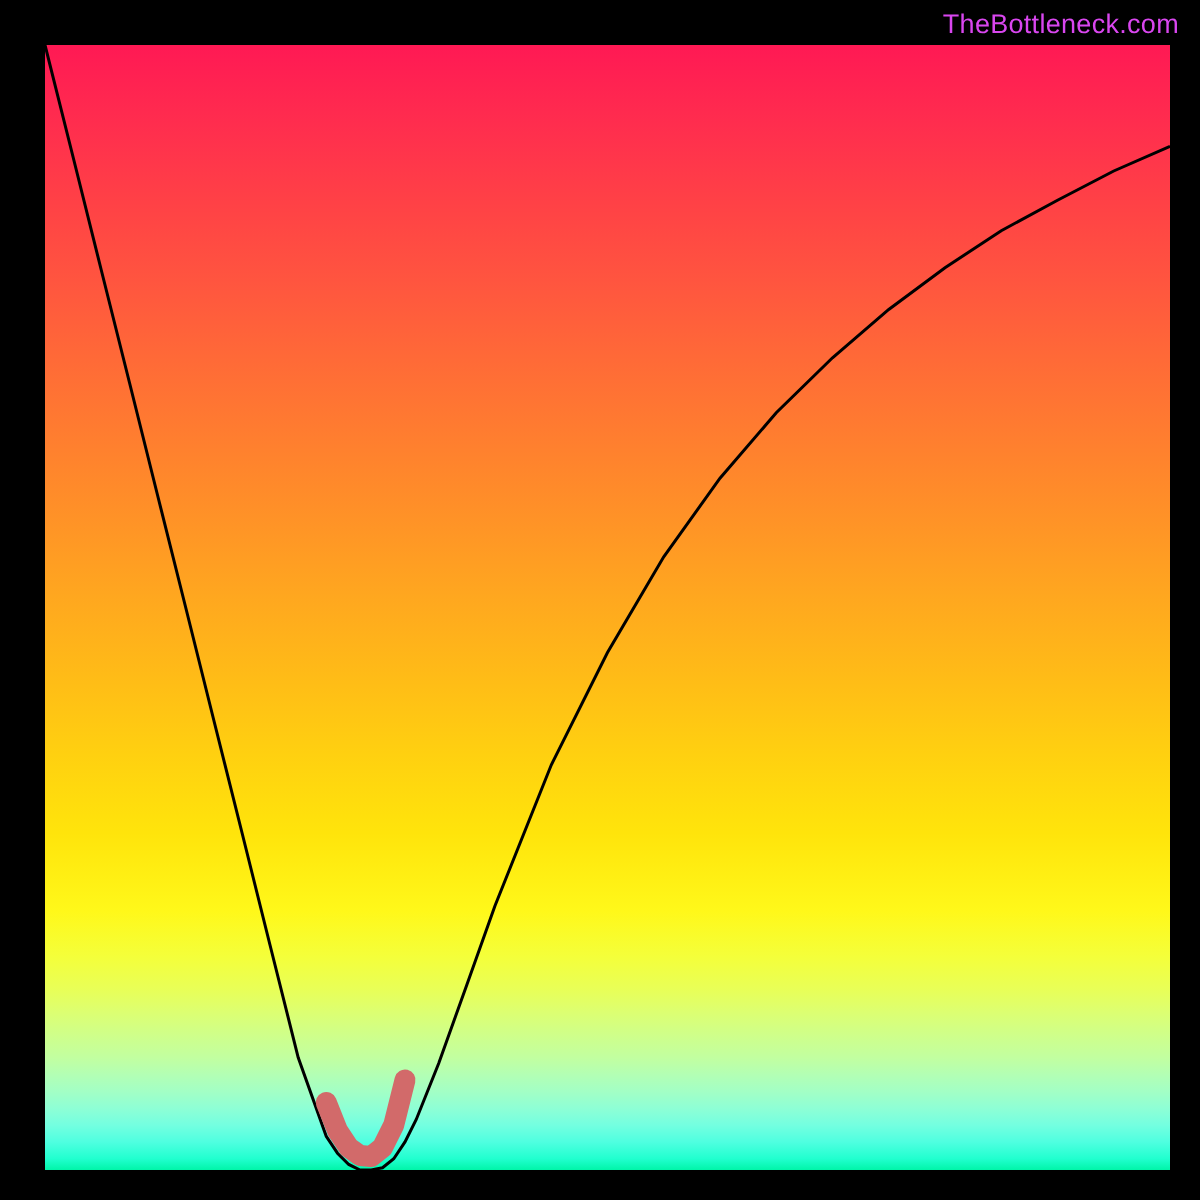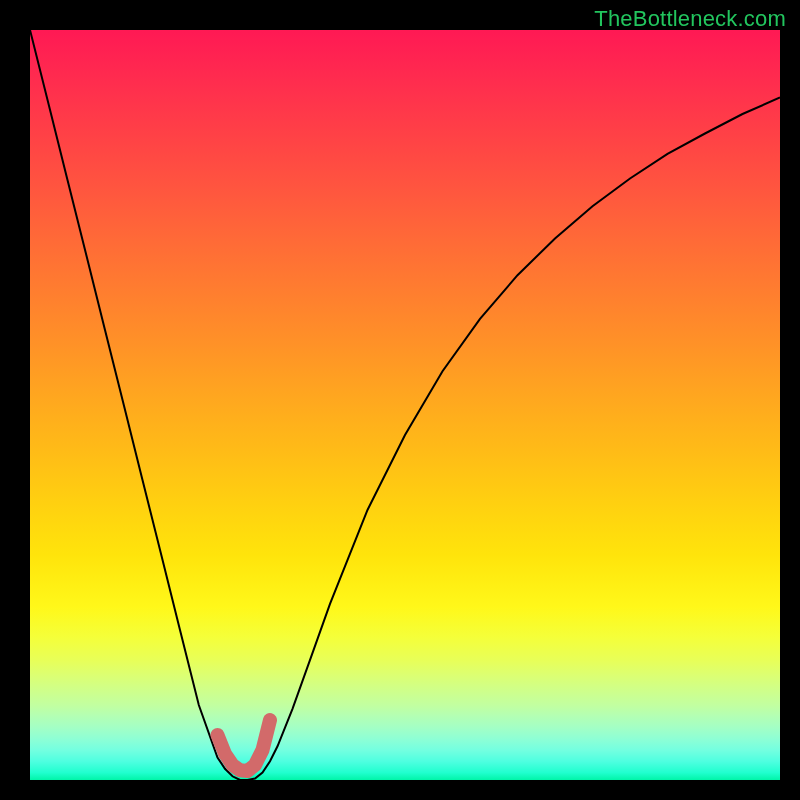--- a/index.html
+++ b/index.html
@@ -41,22 +41,22 @@
       #4fffe0 97.5%,
       #21ffcf 99%,
       #00f5a8 100%
     );
   }
   .watermark {
     position: absolute;
     top: 6px;
     right: 14px;
     font-family: Arial, Helvetica, sans-serif;
-    font-size: 22px;
-    color: #22c55e;
+    font-size: 18px;
+    color: #d946ef;
     letter-spacing: 0.2px;
   }
   svg.curve {
     position: absolute;
     left: 0;
     top: 0;
     width: 750px;
     height: 750px;
   }
   .curve-path {

